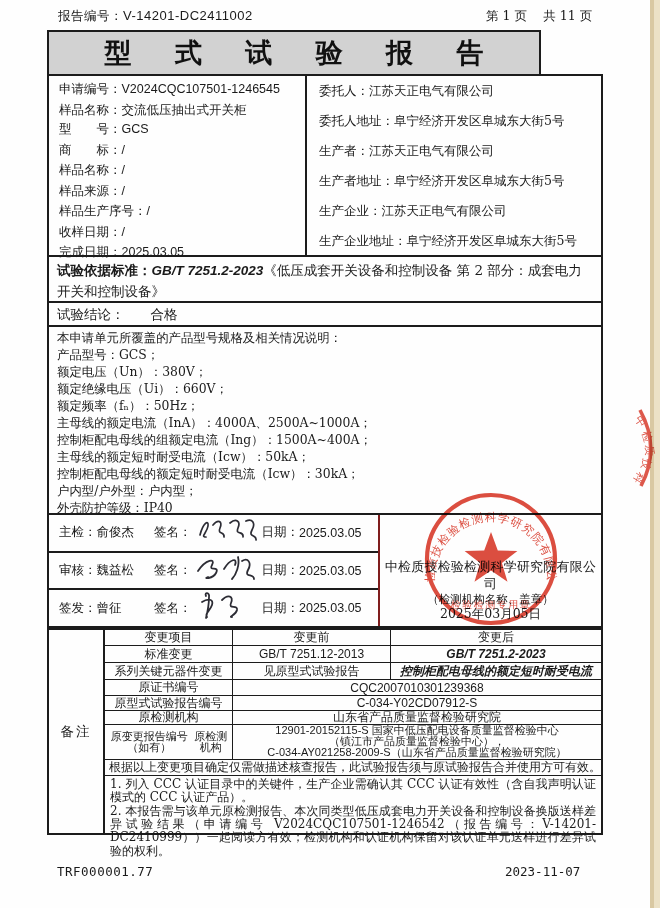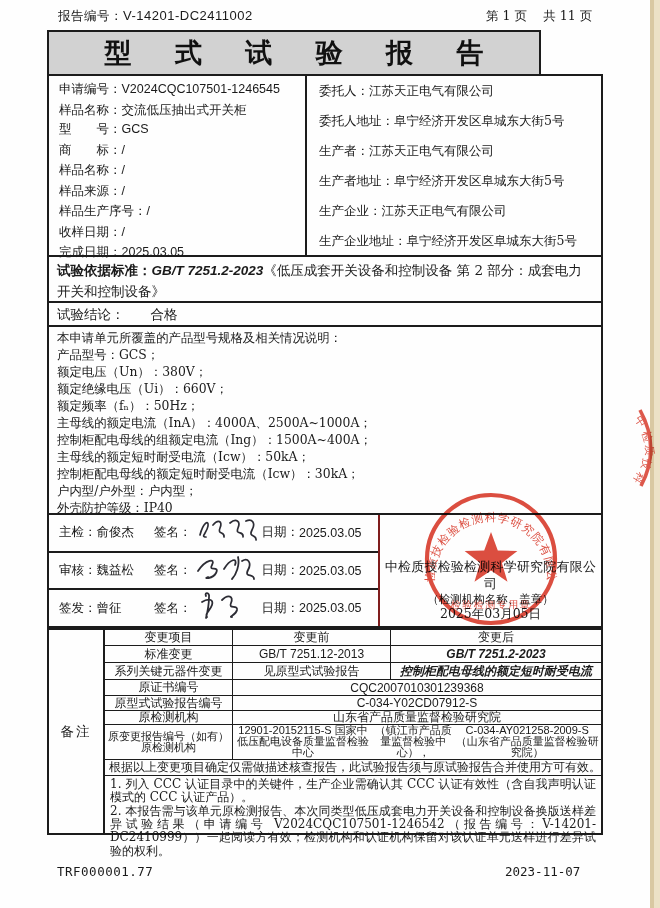--- a/index.html
+++ b/index.html
@@ -214,25 +214,25 @@
     </div>
     <div class="rrow h14">
       <div class="rcell rc1">原型式试验报告编号</div>
       <div class="rcell rspan sans">C-034-Y02CD07912-S</div>
     </div>
     <div class="rrow h13">
       <div class="rcell rc1">原检测机构</div>
       <div class="rcell rspan">山东省产品质量监督检验研究院</div>
     </div>
     <div class="rrow h34">
-      <div class="rcell rc1 small-lines" style="flex-direction:column;">
+      <div class="rcell rc1 small-lines" style="">
         <span>原变更报告编号（如有）</span>
         <span>原检测机构</span>
       </div>
-      <div class="rcell rspan small-lines" style="flex-direction:row;">
+      <div class="rcell rspan small-lines" style="flex-direction:column;">
         <span class="sans">12901-20152115-S 国家中低压配电设备质量监督检验中心</span>
         <span>（镇江市产品质量监督检验中心），</span>
         <span class="sans">C-034-AY021258-2009-S（山东省产品质量监督检验研究院）</span>
       </div>
     </div>
     <div class="rnote">根据以上变更项目确定仅需做描述核查报告，此试验报告须与原试验报告合并使用方可有效。</div>
     <div class="rnotes">
       <p>1. 列入 CCC 认证目录中的关键件，生产企业需确认其 CCC 认证有效性（含自我声明认证模式的 CCC 认证产品）。</p>
       <p>2. 本报告需与该单元原检测报告、本次同类型低压成套电力开关设备和控制设备换版送样差异试验结果（申请编号 V2024CQC107501-1246542（报告编号：V-14201-DC2410999））一起阅读方有效；检测机构和认证机构保留对该认证单元送样进行差异试验的权利。</p>
     </div>

